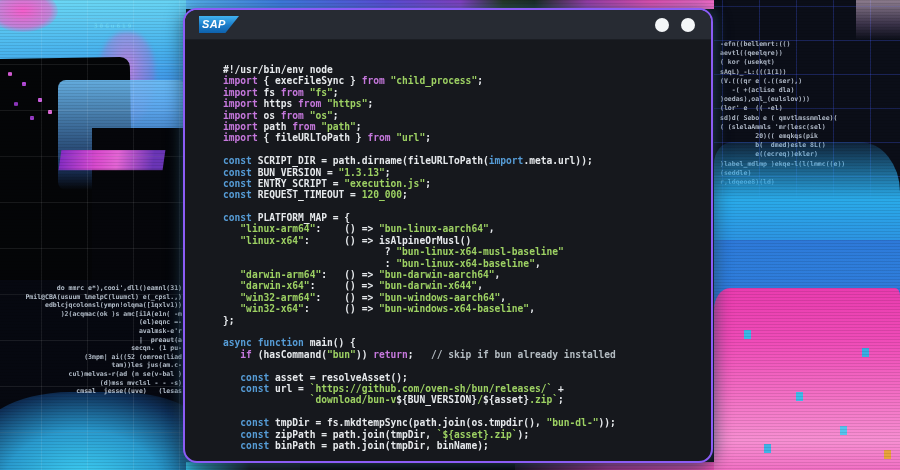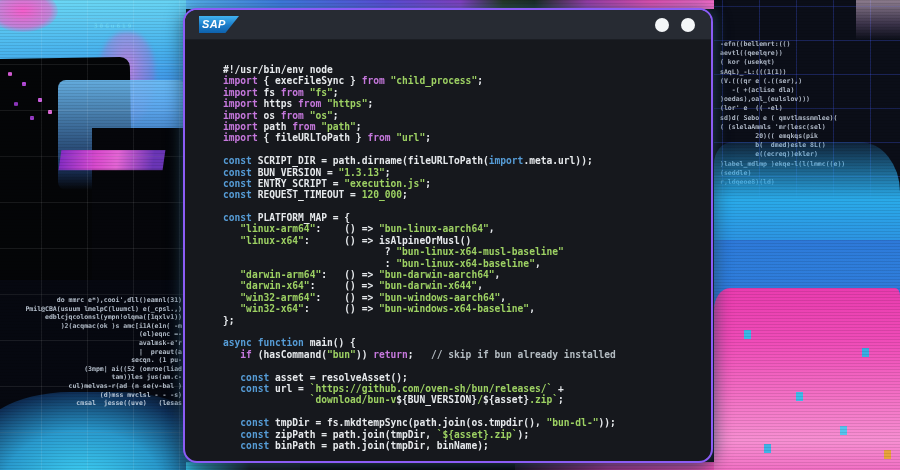--- a/index.html
+++ b/index.html
@@ -22,21 +22,21 @@
     background:radial-gradient(ellipse at 50% 40%,rgba(240,110,214,.65),rgba(220,80,200,.25) 60%,transparent 80%);filter:blur(2px);}
   #bg-magenta-streak{left:60px;top:150px;width:104px;height:20px;transform:skewX(-8deg);
     background:linear-gradient(90deg,#8a2cc8,#e44ed8 35%,#f06ae0 55%,#7038c0 90%);filter:blur(.6px);opacity:.95;}
   #bg-left-dots{left:8px;top:72px;width:4px;height:4px;background:#d05ad0;border-radius:1px;
     box-shadow:14px 10px 0 #b44ad8,30px 26px 0 #cf5ee2,22px 44px 0 #9a3cc8,40px 38px 0 #e06ad8,6px 30px 0 #8a34b8;}
   #bg-cyan-glow-bl{left:-30px;top:392px;width:250px;height:150px;border-radius:40%;
     background:radial-gradient(ellipse at 45% 60%,#3fd2f6 0%,rgba(47,180,240,.85) 40%,rgba(30,120,220,.35) 70%,transparent 85%);}
   #bg-grid-left{left:0;top:0;width:186px;height:470px;opacity:.8;
     background-image:linear-gradient(rgba(255,255,255,.10) 1px,transparent 1px),linear-gradient(90deg,rgba(255,255,255,.10) 1px,transparent 1px);
     background-size:46px 46px;background-position:-5px 18px;}
-  #bg-glitch-left{left:4px;top:296px;width:178px;color:rgba(218,230,244,.82);
+  #bg-glitch-left{left:4px;top:284px;width:178px;color:rgba(218,230,244,.82);
     font:600 6.5px/8.6px "DejaVu Sans Mono",monospace;text-align:right;white-space:pre;filter:blur(.2px);}
   #bg-tiny-cyan{left:94px;top:22px;color:rgba(120,230,255,.55);font:600 6px/7px "DejaVu Sans Mono",monospace;letter-spacing:2px;}
 
   #bg-top-strip{left:186px;top:0;width:528px;height:9px;
     background:linear-gradient(90deg,#58b6f2 0%,#3f7ce8 18%,#5f4ae0 38%,#8a3cc8 52%,#23321e 60%,#17251a 66%,#a238a8 76%,#ee4cb4 88%,#f56ac8 100%);}
   #bg-bottom-strip{left:186px;top:462px;width:528px;height:8px;
     background:linear-gradient(90deg,#35c4ec 0%,#17191e 12%,#0b0b0e 55%,#0b0b0e 60%,#b23494 80%,#f055b8 100%);}
   #bg-bottom-black{left:300px;top:464px;width:215px;height:6px;background:#050506;}
 
   #bg-right{left:714px;top:0;width:186px;height:470px;background:#0b0e18;overflow:hidden;}

